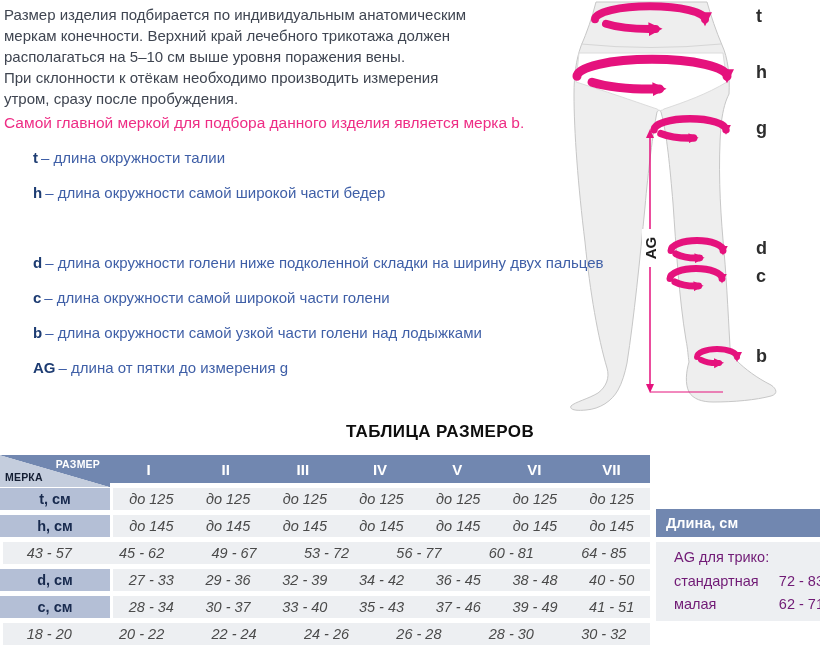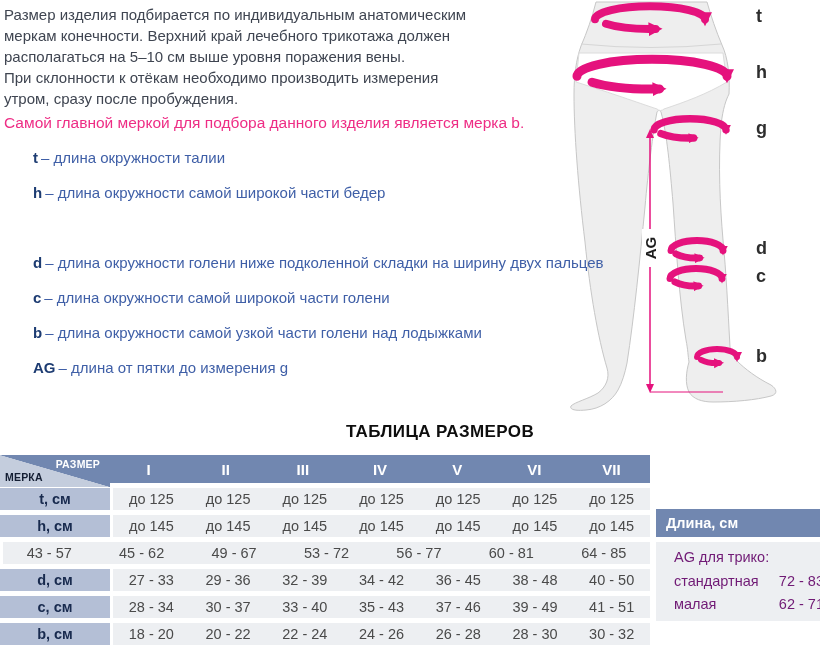--- a/index.html
+++ b/index.html
@@ -35,21 +35,21 @@
                        color:#141e33;letter-spacing:.2px;}
   .hdr-cols{display:flex;flex:1;}
   .hdr-cols .hc{flex:1;display:flex;align-items:center;justify-content:center;
                 color:#ffffff;font-weight:bold;font-size:15px;}
 
   .data-row{display:flex;height:22px;margin-top:5px;}
   .row-label{flex:0 0 110px;width:110px;background:#b4bfd6;display:flex;align-items:center;
              justify-content:center;font-size:14.5px;font-weight:bold;color:#182a4e;}
   .row-cells{display:flex;flex:1;background:#edeff2;margin-left:3px;}
   .row-cells .rc{flex:1;display:flex;align-items:center;justify-content:center;
-                 font-size:14.5px;color:#4a4a4a;}
+                 font-size:14.5px;color:#4a4a4a;font-style:italic;}
 
   
   .len-panel{position:absolute;left:656px;top:461px;width:180px;z-index:3;margin-top:48px;}
   .len-hdr{height:28px;background:#7187b0;color:#ffffff;font-weight:bold;font-size:14.5px;
            display:flex;align-items:center;padding-left:10px;box-sizing:border-box;}
   .len-body{background:#edeff2;margin-top:5px;height:79px;box-sizing:border-box;
             padding:7px 12px 0 18px;font-size:14.5px;color:#701a75;}
   .len-sub{margin-bottom:8px;}
   .len-row{display:flex;justify-content:space-between;margin-bottom:7px;}
 </style>
@@ -237,21 +237,20 @@
         <div class="rc">30 - 37</div>
         <div class="rc">33 - 40</div>
         <div class="rc">35 - 43</div>
         <div class="rc">37 - 46</div>
         <div class="rc">39 - 49</div>
         <div class="rc">41 - 51</div>
       </div>
     </div>
 
     <div class="data-row">
-      <div class="row-label">b, см</div>
       <div class="row-cells">
         <div class="rc">18 - 20</div>
         <div class="rc">20 - 22</div>
         <div class="rc">22 - 24</div>
         <div class="rc">24 - 26</div>
         <div class="rc">26 - 28</div>
         <div class="rc">28 - 30</div>
         <div class="rc">30 - 32</div>
       </div>
     </div>

